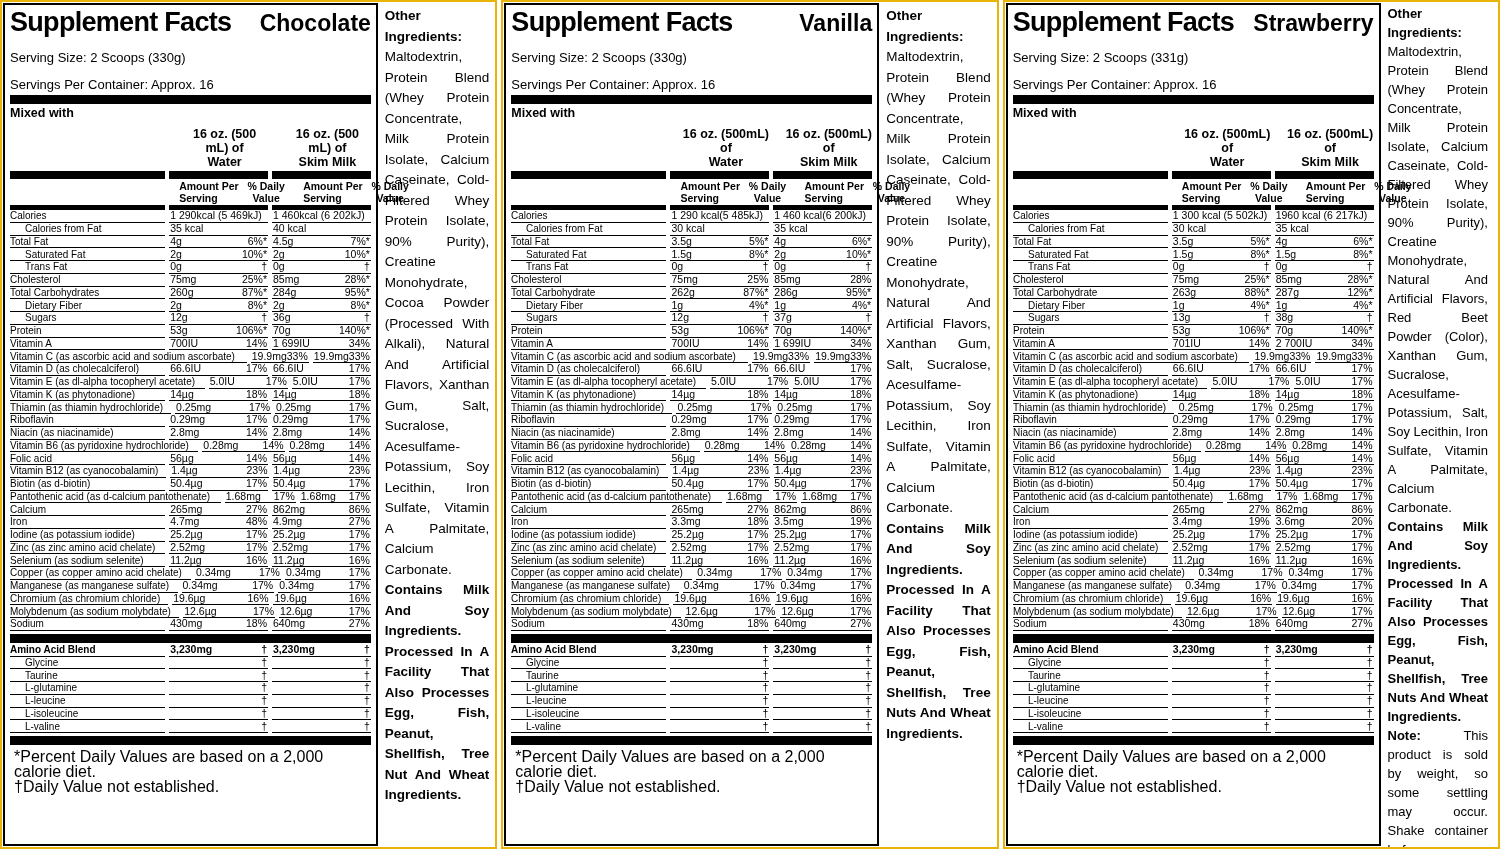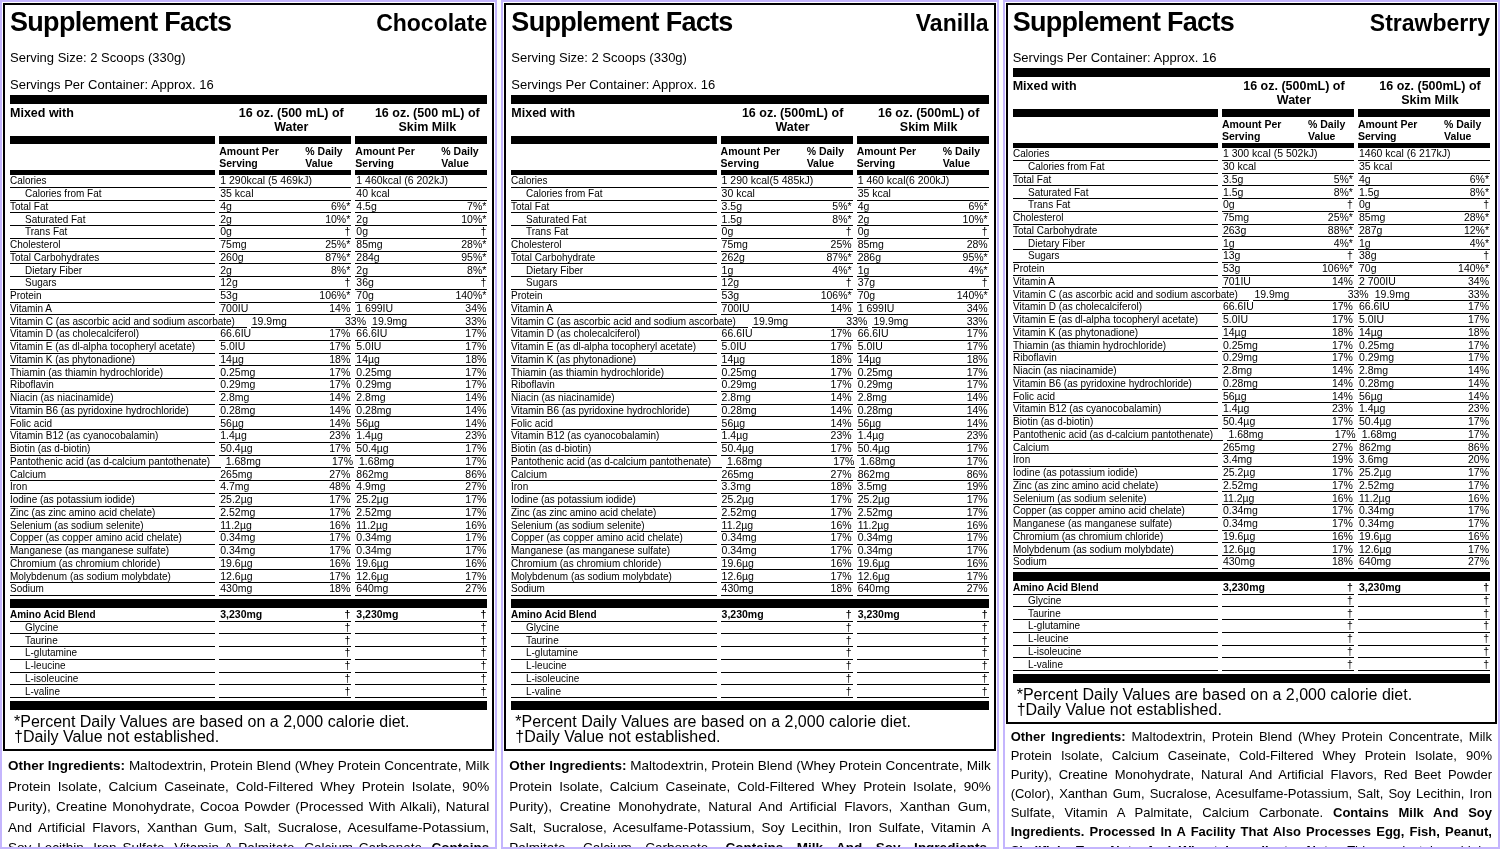--- a/index.html
+++ b/index.html
@@ -3,45 +3,45 @@
 <meta charset="utf-8">
 <style>
   * { box-sizing: border-box; }
   html,body { margin:0; padding:0; background:#ffffff; }
   .sheet {
     width:1500px; height:849px; display:flex; gap:4px;
     background:#ffffff; color:#000;
     font-family:"Liberation Sans", sans-serif;
   }
   .panel {
-    flex:1 1 0; border:2px solid #c4b5fd; background:#fff;
-    display:flex; flex-direction:column; overflow:hidden;
+    flex:1 1 0; border:2px solid #eab308; background:#fff;
+    display:flex; flex-direction:row; overflow:hidden;
   }
   .ftable { border:2px solid #000; margin:1px; padding:3px 5px 0 5px; }
 
   .head { display:flex; justify-content:space-between; align-items:flex-start; }
   .title  { font-size:27px; font-weight:bold; line-height:28px; letter-spacing:-0.7px; margin:0; }
   .flavor { font-size:23px; font-weight:bold; line-height:30px; }
   .sline  { font-size:13px; line-height:15px;margin-top:12px; }
 
   .bar  { height:9px; background:#000; margin:3px 0 1px 0; }
   .mixed { display:flex; gap:16px; margin-top:2px; }
   .mlabel { flex:0 0 43%; font-weight:bold; font-size:12.5px; }
-  .mcol   { flex:1 1 0; text-align:center; font-weight:bold; font-size:12.5px; line-height:14px; }
+  .mcol   { flex:1 1 0; text-align:center; font-weight:bold; font-size:12.5px; line-height:14px;margin-top:21px; }
 
   .colbars { display:flex; gap:4px; margin:2px 0 1px 0; }
   .cb { background:#000; height:8px; }
   .cb.l { flex:0 0 43%; } .cb.v { flex:1 1 0; }
   .colbars.thin { margin:1px 0 0 0; }
   .colbars.thin .cb { height:5px; }
 
-  .subhead { display:flex; gap:4px; margin-top:1px; }
+  .subhead { display:flex; gap:14px; margin-top:1px; }
   .subhead .l { flex:0 0 43%; }
   .subhead .v { flex:1 1 0; display:flex; justify-content:space-between; font-weight:bold; font-size:10.5px; line-height:12px; }
-  .shl { width:64px; } .shr { width:46px; text-align:left; }
+  .shl { width:64px; } .shr { width:46px; text-align:center; }
 
   .rows {}
   .nrow { display:flex; gap:4px; height:12.75px; font-size:10.5px; align-items:flex-end; }
   .nrow.bold { font-weight:bold; }
   .nrow .lc { flex:0 0 43%; border-bottom:1px solid #000; white-space:nowrap; overflow:visible; }
   .nrow .lc.ind { padding-left:15px; }
   .nrow .lc span { display:inline-block; transform:scaleX(0.95); transform-origin:0 100%; line-height:11.5px; }
   .nrow .vc { flex:1 1 0; border-bottom:1px solid #000; display:flex; justify-content:space-between; line-height:11.5px; padding:0 1px; }
 
   .fnote { font-size:16px; line-height:15px; padding:3px 2px 5px 4px; }
@@ -1045,20 +1045,21 @@
     </div>
     <div class="ing"><span class="b">Other Ingredients: </span><span>Maltodextrin, Protein Blend (Whey Protein Concentrate, Milk Protein Isolate, Calcium Caseinate, Cold-Filtered Whey Protein Isolate, 90% Purity), Creatine Monohydrate, Natural And Artificial Flavors, Xanthan Gum, Salt, Sucralose, Acesulfame-Potassium, Soy Lecithin, Iron Sulfate, Vitamin A Palmitate, Calcium Carbonate. </span><span class="b">Contains Milk And Soy Ingredients. Processed In A Facility That Also Processes Egg, Fish, Peanut, Shellfish, Tree Nuts And Wheat Ingredients. </span></div>
   </section>
 
   <section class="panel straw">
     <div class="ftable">
       <div class="head">
         <h1 class="title">Supplement Facts</h1>
         <div class="flavor">Strawberry</div>
       </div>
+      <div class="sline">Serving Size: 2 Scoops (331g)</div>
       <div class="sline">Servings Per Container: Approx. 16</div>
       <div class="bar"></div>
       <div class="mixed">
         <div class="mlabel">Mixed with</div>
         <div class="mcol">
           <div>16 oz. (500mL) of</div>
           <div>Water</div>
         </div>
         <div class="mcol">
           <div>16 oz. (500mL) of</div>
@@ -1087,21 +1088,21 @@
           <div class="cb v"></div>
       </div>
       <div class="rows">
           <div class="nrow">
             <div class="lc"><span>Calories</span></div>
             <div class="vc">
               <span class="amt">1 300 kcal (5 502kJ)</span>
               <span class="dv"></span>
             </div>
             <div class="vc">
-              <span class="amt">1460 kcal (6 217kJ)</span>
+              <span class="amt">1960 kcal (6 217kJ)</span>
               <span class="dv"></span>
             </div>
           </div>
           <div class="nrow">
             <div class="lc ind"><span>Calories from Fat</span></div>
             <div class="vc">
               <span class="amt">30 kcal</span>
               <span class="dv"></span>
             </div>
             <div class="vc">

